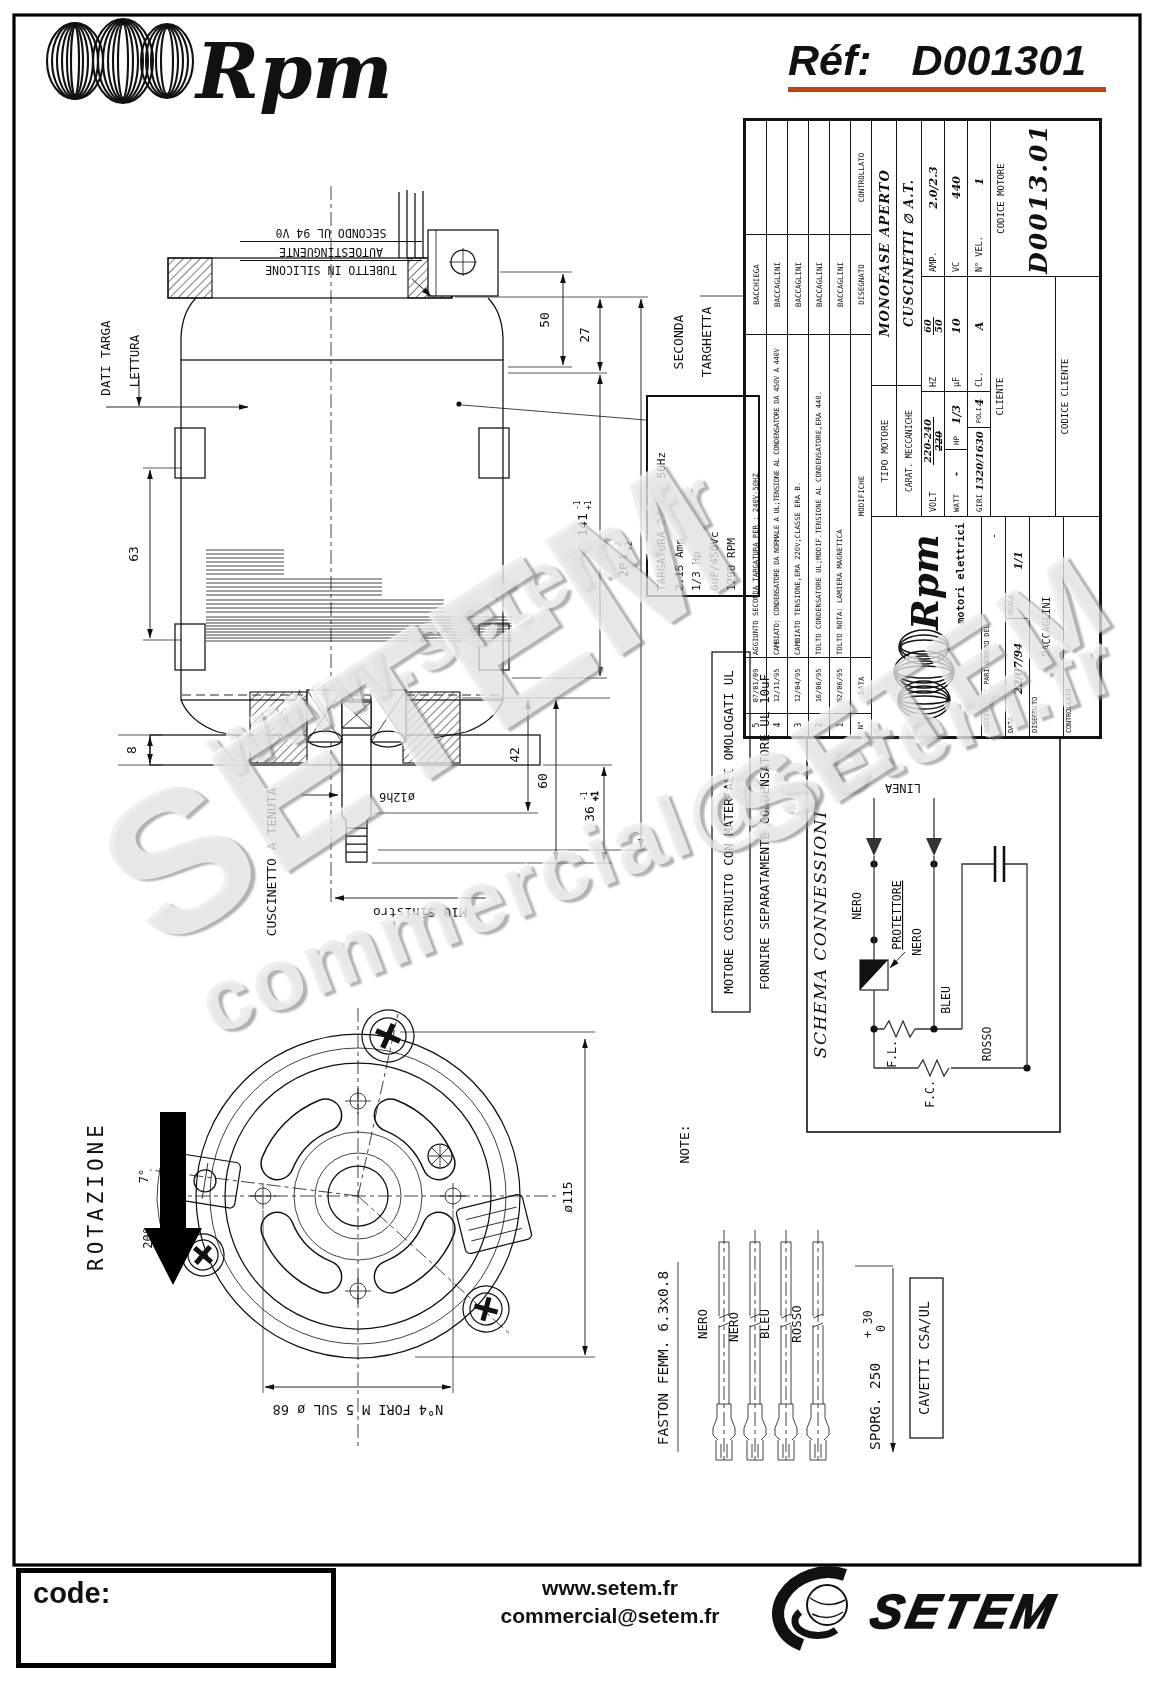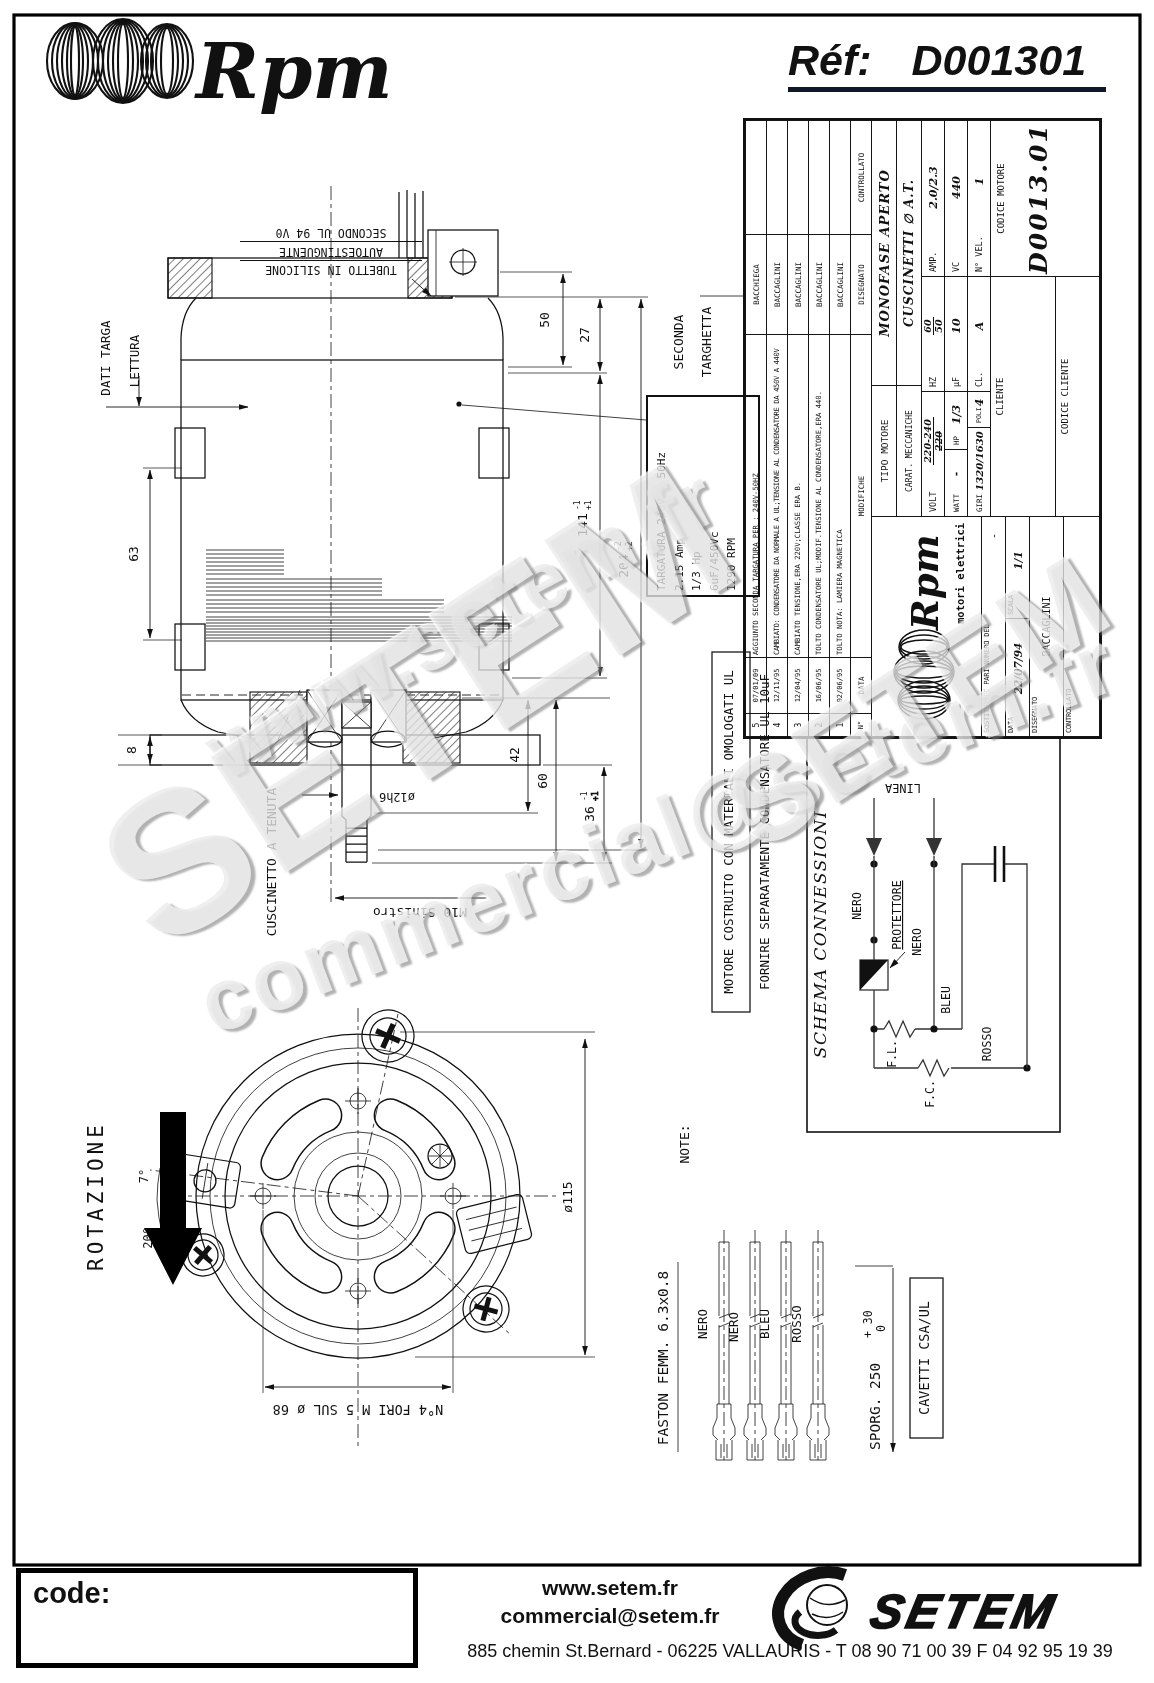--- a/index.html
+++ b/index.html
@@ -36,23 +36,23 @@
   .frac .top{border-bottom:1px solid #111;padding:0 2px;}
   .frac .strike{text-decoration:line-through;}
   
   .rotbox{position:absolute;z-index:12;}
   
   .wm{position:absolute;z-index:20;font-family:"Liberation Sans",sans-serif;font-weight:bold;
       color:rgba(234,234,234,.9);text-shadow:3px 4px 2px rgba(125,125,125,.75),-2px -2px 1px rgba(255,255,255,.95);
       letter-spacing:3px;pointer-events:none;white-space:nowrap;transform-origin:left top;opacity:.8;}
   
   .hd{position:absolute;z-index:30;}
-  #ref{left:788px;top:36px;width:318px;border-bottom:5px solid #0f172a;padding-bottom:2px;
+  #ref{left:788px;top:36px;width:318px;border-bottom:5px solid #c2410c;padding-bottom:2px;
        font-family:"Liberation Sans",sans-serif;font-style:italic;font-weight:bold;font-size:43px;}
-  #codebox{left:16px;top:1568px;width:402px;height:100px;border:5px solid #000;background:#fff;box-sizing:border-box;}
+  #codebox{left:16px;top:1568px;width:320px;height:100px;border:5px solid #000;background:#fff;box-sizing:border-box;}
   #codelabel{position:absolute;left:12px;top:4px;font-family:"Liberation Sans",sans-serif;font-weight:bold;font-size:29px;}
   #codeval{position:absolute;left:0;right:0;top:26px;text-align:center;font-family:"Liberation Sans",sans-serif;
            font-weight:bold;font-size:54px;letter-spacing:1px;}
   .ftr{font-family:"Liberation Sans",sans-serif;font-weight:bold;text-align:center;}
 </style>
 </head>
 <body>
 
 <div id="page">
 
@@ -562,15 +562,14 @@
 <div class="hd" id="ref">
   <span>Réf:</span>
   <span style="margin-left:28px">D001301</span>
 </div>
 
 <div class="hd" id="codebox">
   <div id="codelabel">code:</div>
 </div>
 <div class="hd ftr" style="left:460px;top:1576px;width:300px;font-size:21px">www.setem.fr</div>
 <div class="hd ftr" style="left:460px;top:1604px;width:300px;font-size:21px">commercial@setem.fr</div>
-<div class="hd ftr" style="left:428px;top:1641px;width:724px;font-size:18px;font-weight:normal">885 chemin St.Bernard  -  06225 VALLAURIS  -  T 08 90 71 00 39   F 04 92 95 19 39</div>
 
 </div>
 
 </body></html>

